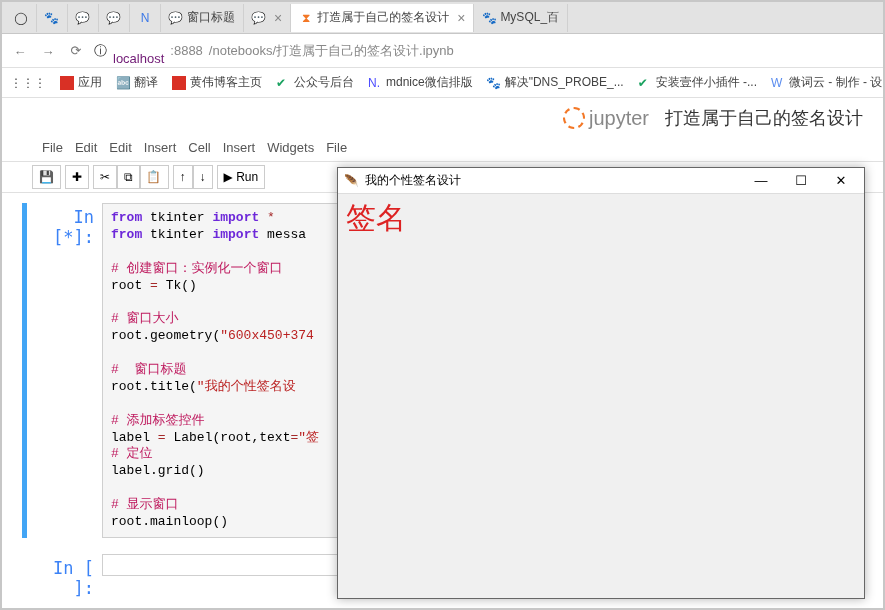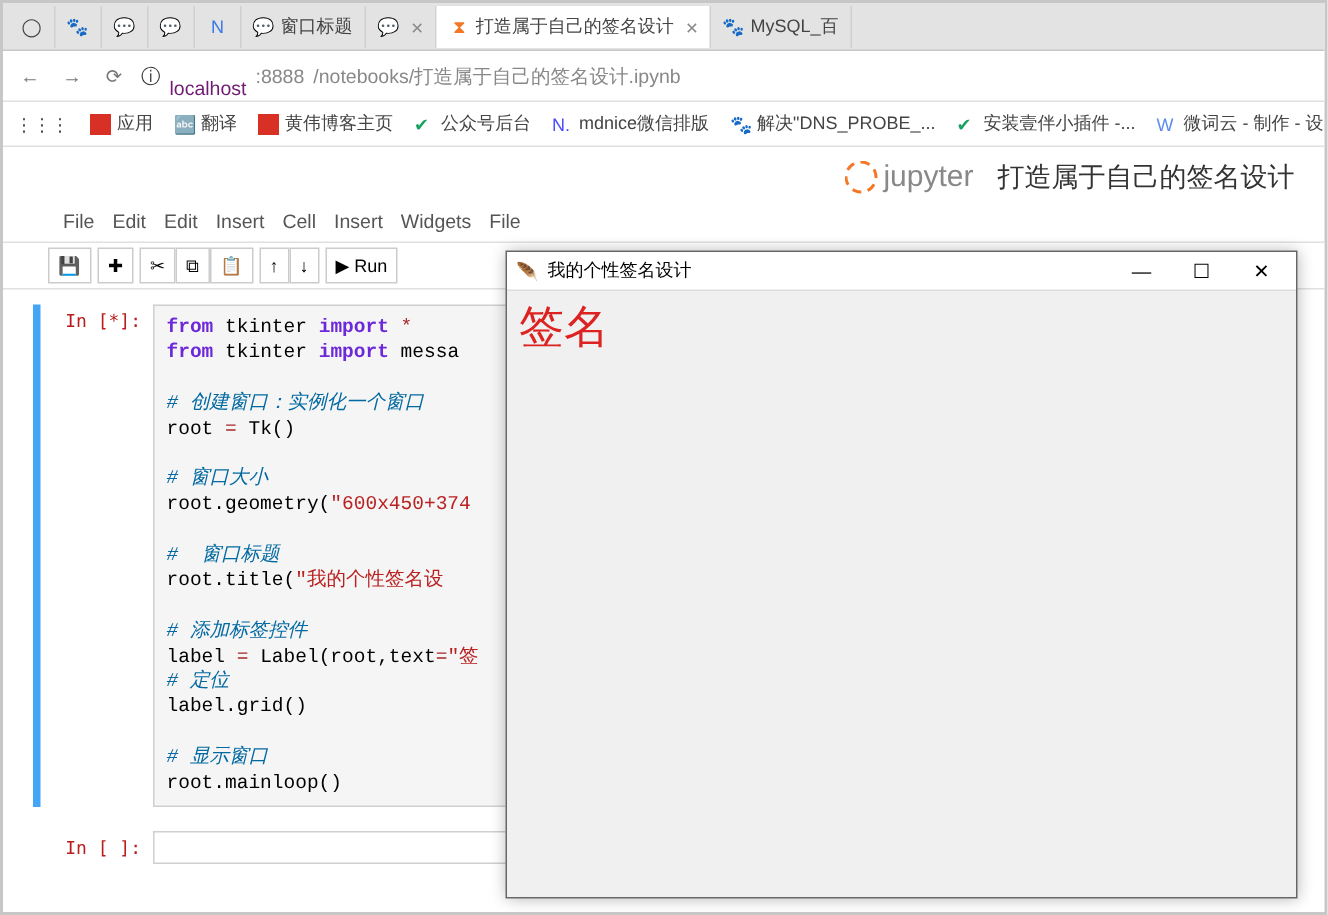--- a/index.html
+++ b/index.html
@@ -26,24 +26,24 @@
 .nb-menubar { display: flex; gap: 12px; padding: 6px 20px 6px 40px; font-size: 13px; color: #555; border-bottom: 1px solid #e0e0e0; }
 .nb-menubar span { cursor: pointer; }
 .nb-toolbar { display: flex; align-items: center; gap: 4px; padding: 3px 20px 3px 30px; border-bottom: 1px solid #e0e0e0; background: #fff; }
 .tbtn { border: 1px solid #ccc; background: #fff; padding: 2px 6px; font-size: 12px; cursor: pointer; display: inline-flex; align-items: center; gap: 2px; height: 24px; }
 .tbtn-group { display: flex; }
 .tbtn-group .tbtn { border-radius: 0; }
 .nb-content { padding: 10px 30px; }
 .cell { margin-bottom: 16px; position: relative; }
 .cell.active::before { content: ""; position: absolute; left: -10px; top: 0; bottom: 0; width: 5px; background: #42a5f5; }
 .cell-row { display: flex; }
-.prompt { width: 70px; text-align: right; color: #b91c1c; font-family: monospace; font-size: 12px; padding-right: 8px; padding-top: 4px; }
+.prompt { width: 70px; text-align: right; color: #3b82f6; font-family: monospace; font-size: 17px; padding-right: 8px; padding-top: 4px; }
 .code-area { flex: 1; background: #f5f5f5; border: 1px solid #cfcfcf; padding: 6px 8px; font-family: "Courier New", monospace; font-size: 13px; line-height: 1.3; white-space: pre; }
 .kw { color: #6d28d9; font-weight: bold; }
-.cm { color: #0369a1; font-style: italic; }
+.cm { color: #be185d; }
 .str { color: #ba2121; }
 .op { color: #a52a2a; }
 .tkwin { position: absolute; left: 335px; top: 165px; width: 528px; height: 432px; background: #f0f0f0; border: 1px solid #666; box-shadow: 0 0 10px rgba(0,0,0,0.3); }
 .tk-title { display: flex; align-items: center; height: 26px; padding: 0 6px; background: #fff; font-size: 12px; gap: 6px; border-bottom: 1px solid #ddd; }
 .tk-title .spacer { flex: 1; }
 .tk-ctrl { width: 34px; height: 24px; display: inline-flex; align-items: center; justify-content: center; cursor: pointer; font-size: 13px; }
 .tk-body { padding: 4px 8px; }
 .tk-label { font-family: Liberation Serif, serif; font-size: 30px; color: #d22; }
 </style>
 </head>

